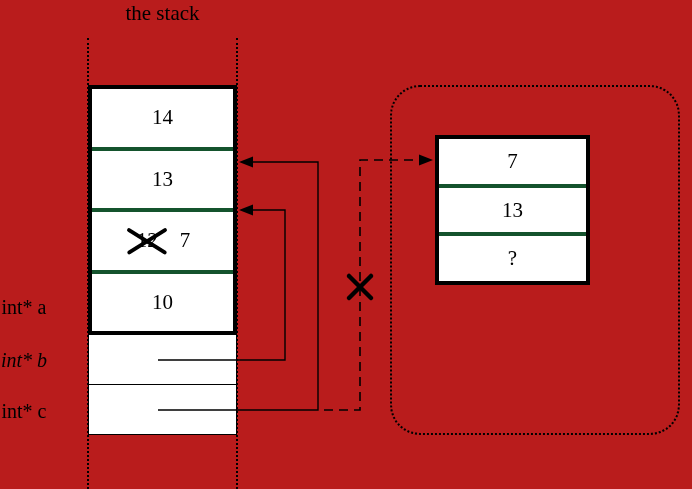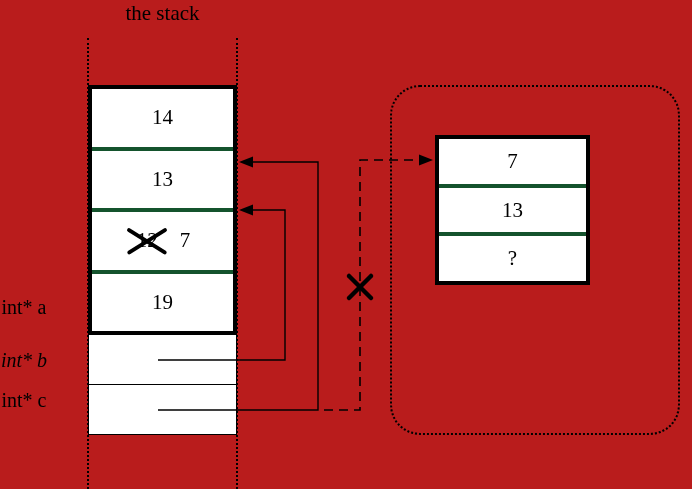--- a/index.html
+++ b/index.html
@@ -82,21 +82,21 @@
     left: 0;
     width: 48px;
     height: 24px;
     line-height: 24px;
     text-align: center;
     font-size: 20px;
     white-space: nowrap;
   }
   .ptr-label.a { top: 295px; }
   .ptr-label.b { top: 348px; font-style: italic; }
-  .ptr-label.c { top: 388px; }
+  .ptr-label.c { top: 399px; }
 
   .crossout { position: relative; display: inline-block; padding: 0 2px; }
   .xline {
     position: absolute;
     left: 50%; top: 50%;
     width: 46px; height: 3.5px;
     background: #000;
     border-radius: 2px;
   }
   .xline.l1 { transform: translate(-50%,-50%) rotate(32deg); }
@@ -133,21 +133,21 @@
     </div>
     <div class="cell">
       <span class="crossout">
         <span>12</span>
         <i class="xline l1"></i>
         <i class="xline l2"></i>
       </span>
       <span>7</span>
     </div>
     <div class="cell">
-      <span>19</span>
+      <span>10</span>
     </div>
   </div>
 
   <div class="below-cells">
     <div class="pcell"></div>
     <div class="pcell"></div>
   </div>
 
   <div class="ptr-label a">int* a</div>
   <div class="ptr-label b">int* b</div>

